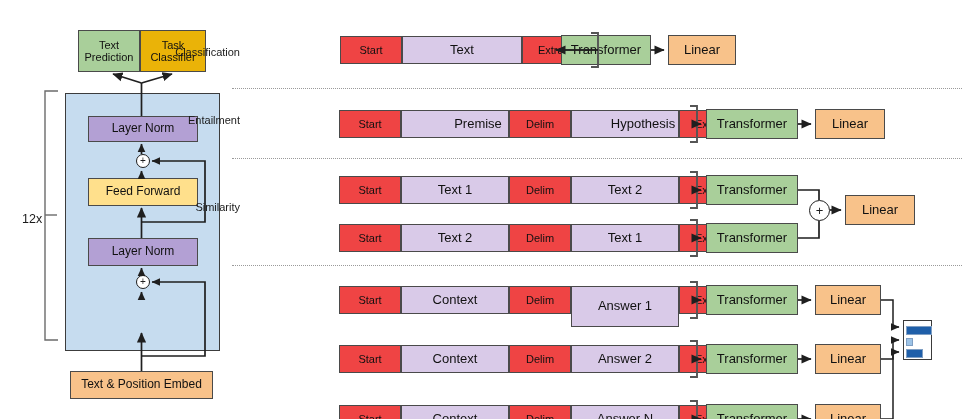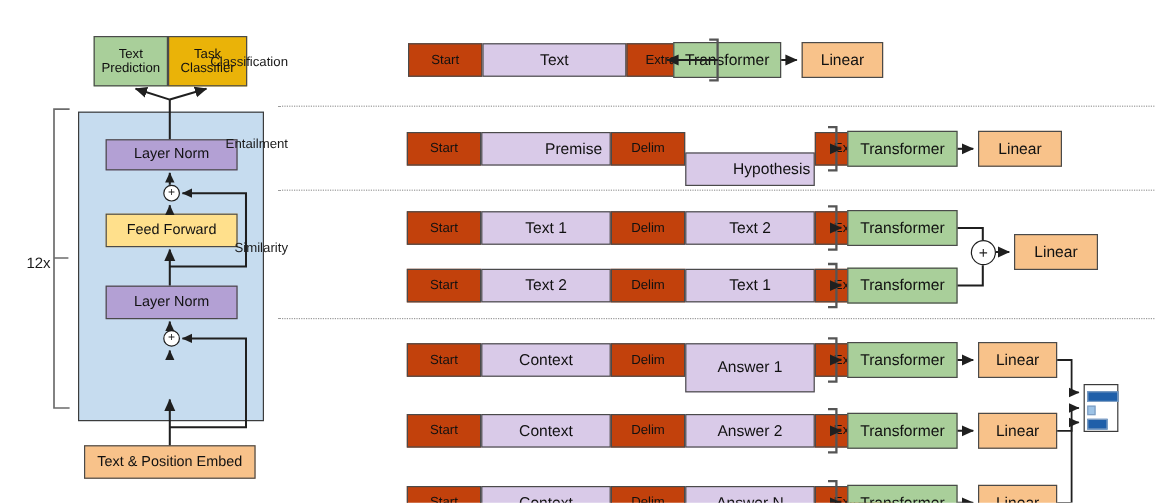--- a/index.html
+++ b/index.html
@@ -30,21 +30,21 @@
     box-sizing:border-box;
     background:#c6dcef;
     border:1.6px solid #3c3c3c;
   }
   .green-light{background:#a9cf9a;}
   .green-dark{background:#eab308;}
   .purple{background:#b3a0d4;}
   .yellow{background:#ffe08c;}
   .pink{background:#dba7c3;}
   .orange{background:#f8c28a;}
-  .blue-tok{background:#c2410c;}
+  .blue-tok{background:#ef4444;}
   .purple-tok{background:#d9cae8;}
 
   svg.overlay{position:absolute;left:0;top:0;width:969px;height:419px;pointer-events:none;}
 
   
   .t11{font-size:11px;}
   .t12{font-size:12px;}
   .t13{font-size:13px;}
   .rowlabel{
     position:absolute;
@@ -121,21 +121,21 @@
   <div class="box blue-tok t11" style="left:340px;top:36px;width:62px;height:28px;">Start</div>
   <div class="box purple-tok t13" style="left:402px;top:36px;width:120px;height:28px;">Text</div>
   <div class="box blue-tok t11" style="left:522px;top:36px;width:66px;height:28px;">Extract</div>
 
   <div class="box green-light t13" style="left:561px;top:35px;width:90px;height:30px;">Transformer</div>
   <div class="box orange t13" style="left:668px;top:35px;width:68px;height:30px;">Linear</div>
 
   <div class="box blue-tok t11" style="left:339px;top:110px;width:62px;height:28px;">Start</div>
   <div class="box purple-tok t13" style="left:401px;top:110px;width:108px;height:28px;padding-left:46px;">Premise</div>
   <div class="box blue-tok t11" style="left:509px;top:110px;width:62px;height:28px;">Delim</div>
-  <div class="box purple-tok t13" style="left:571px;top:127px;width:108px;height:28px;padding-left:36px;">Hypothesis</div>
+  <div class="box purple-tok t13" style="left:571px;top:110px;width:108px;height:28px;padding-left:36px;">Hypothesis</div>
   <div class="box blue-tok t11" style="left:679px;top:110px;width:66px;height:28px;">Extract</div>
 
   <div class="box green-light t13" style="left:706px;top:109px;width:92px;height:30px;">Transformer</div>
   <div class="box orange t13" style="left:815px;top:109px;width:70px;height:30px;">Linear</div>
 
   <div class="box blue-tok t11" style="left:339px;top:176px;width:62px;height:28px;">Start</div>
   <div class="box purple-tok t13" style="left:401px;top:176px;width:108px;height:28px;">Text 1</div>
   <div class="box blue-tok t11" style="left:509px;top:176px;width:62px;height:28px;">Delim</div>
   <div class="box purple-tok t13" style="left:571px;top:176px;width:108px;height:28px;">Text 2</div>
   <div class="box blue-tok t11" style="left:679px;top:176px;width:66px;height:28px;">Extract</div>

